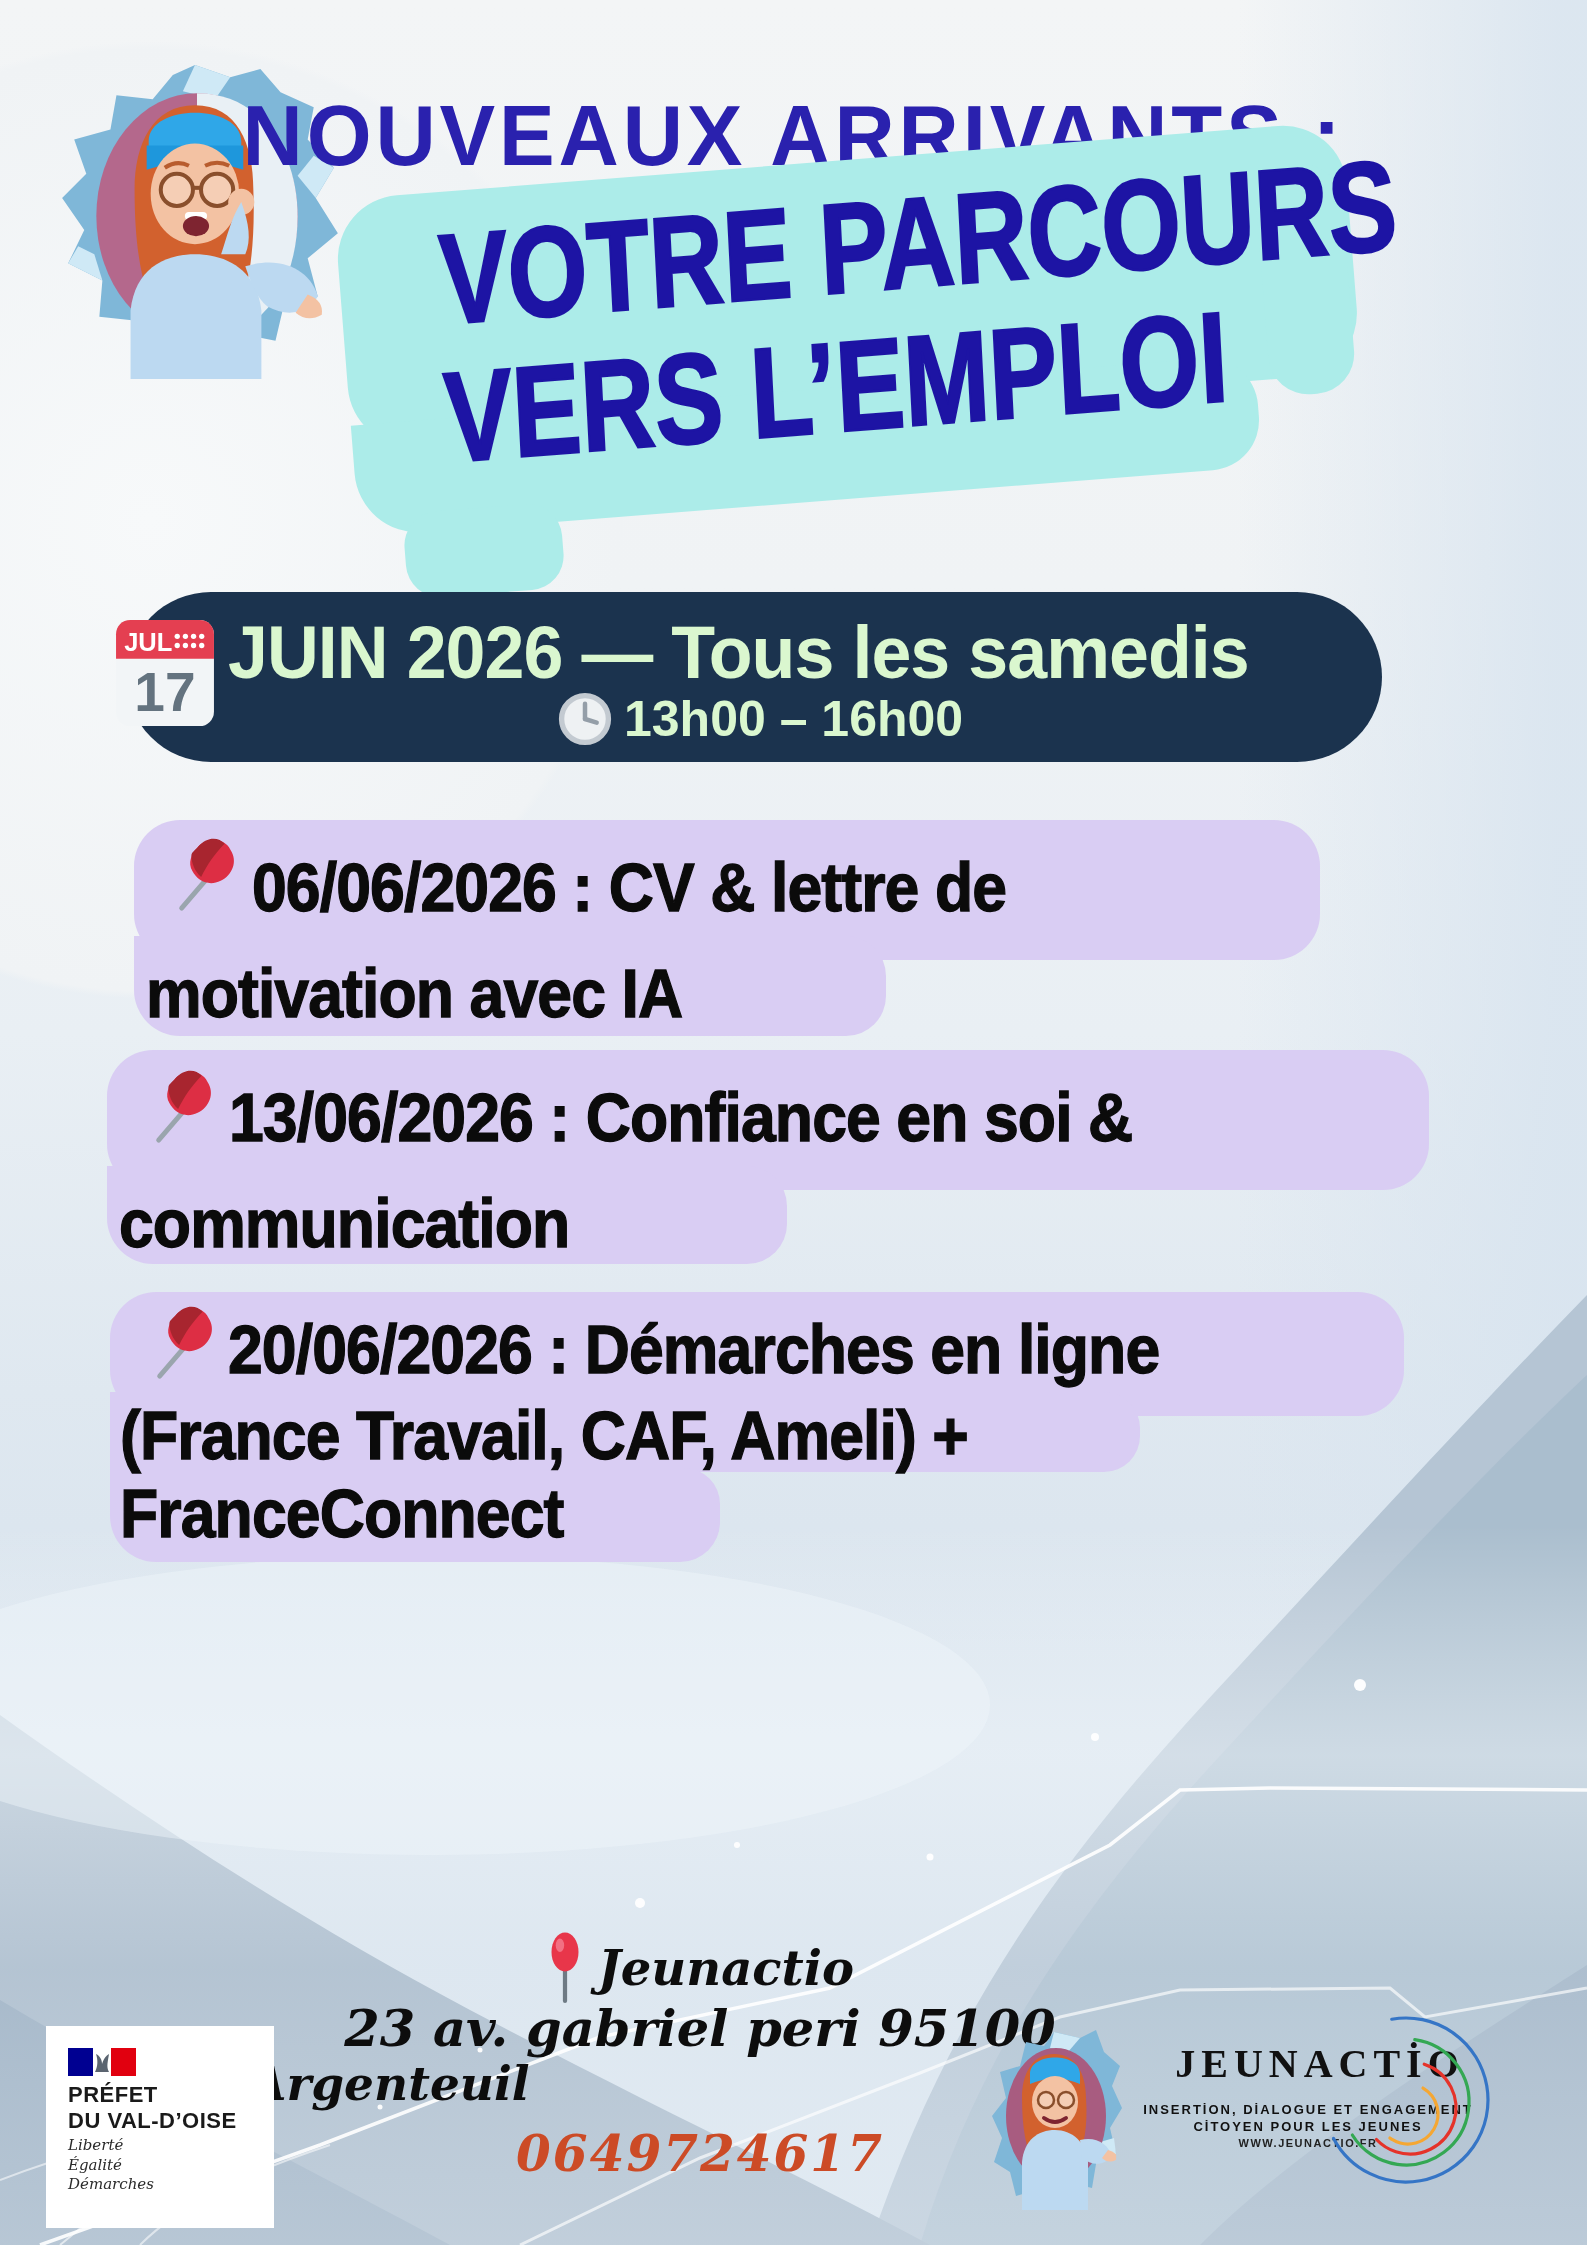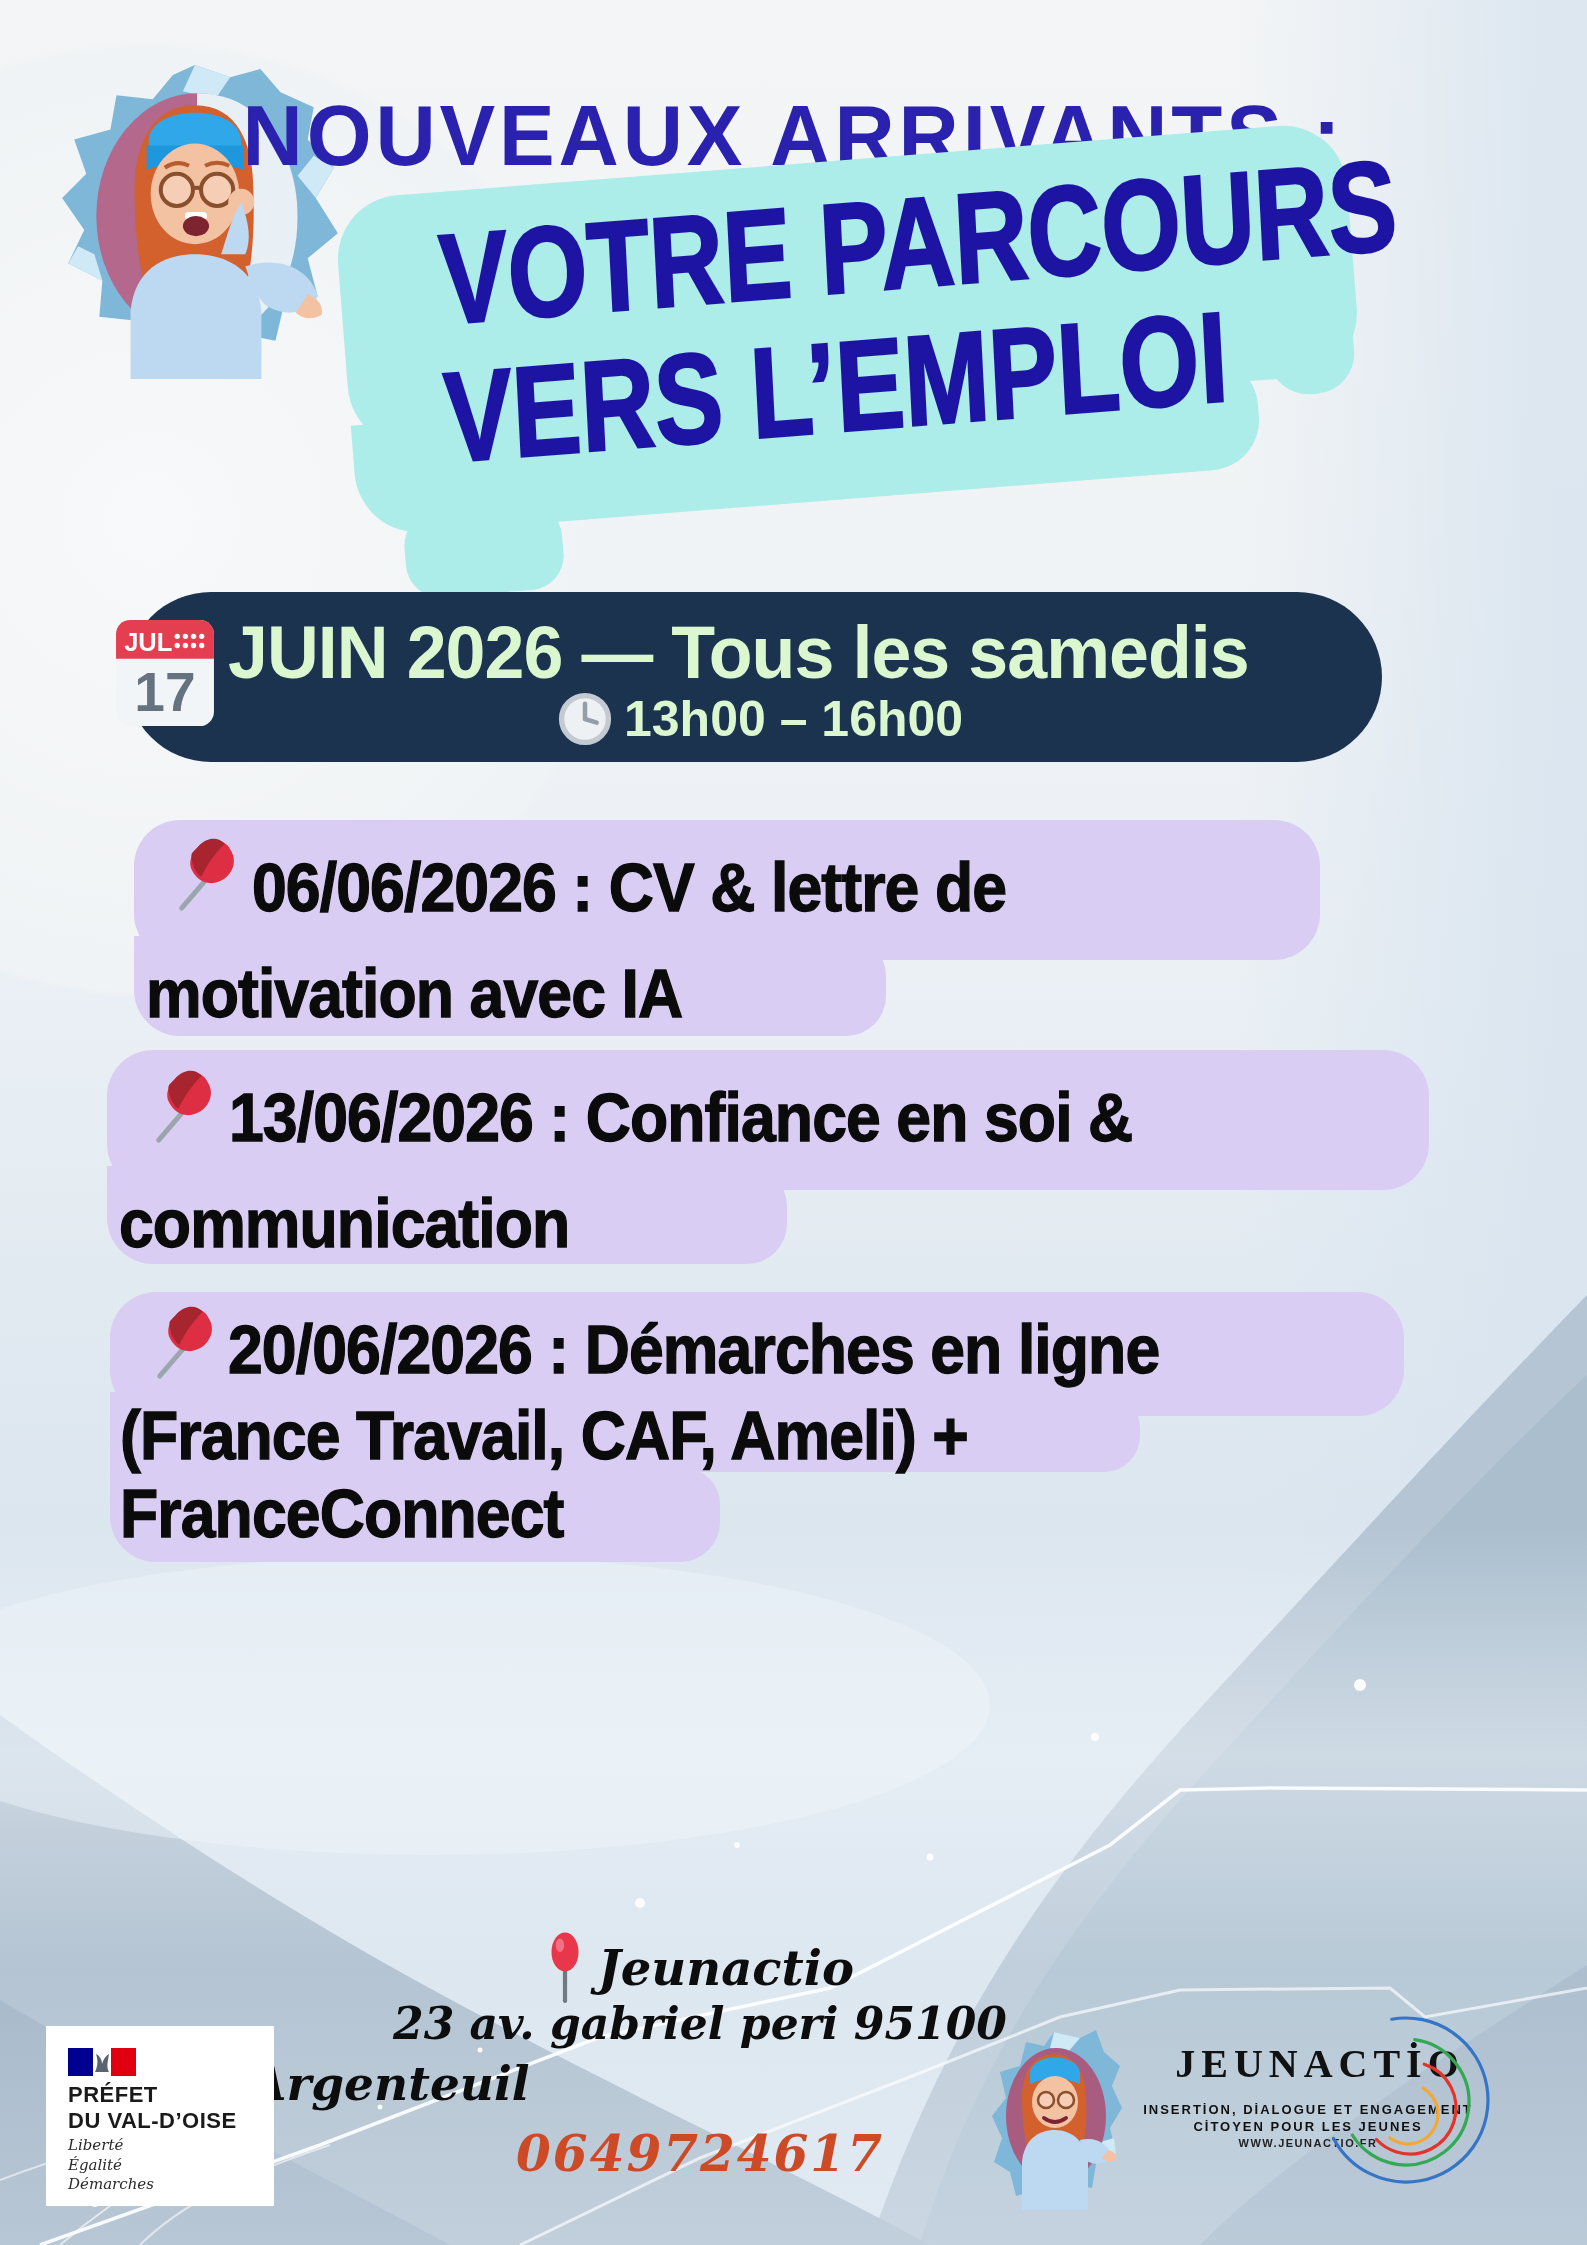--- a/index.html
+++ b/index.html
@@ -85,26 +85,26 @@
   .s3 .pin-icon{left:36px;top:12px;}
   .s3 .l1{left:118px;top:18px;}
   .s3 .l2{left:10px;top:104px;}
   .s3 .l3{left:10px;top:182px;}
 
   
   .serifit{font-family:"DejaVu Serif","Liberation Serif",serif;font-style:italic;font-weight:700;}
   .loc-line{left:394px;top:1930px;width:612px;display:flex;align-items:center;justify-content:center;gap:14px;}
   .loc-pin-icon{width:38px;height:76px;flex:0 0 auto;}
   .loc-name{font-size:48px;color:#0d0d0d;}
-  .addr{left:250px;top:1998px;width:900px;text-align:center;font-size:44px;color:#0d0d0d;}
+  .addr{left:250px;top:1998px;width:900px;text-align:center;font-size:51px;color:#0d0d0d;}
   .city{left:250px;top:2056px;width:900px;text-align:left;font-size:47px;color:#0d0d0d;}
   .phone{left:250px;top:2124px;width:900px;text-align:center;font-size:50px;letter-spacing:2px;color:#CC4B26;}
 
   
-  .prefet{left:46px;top:2026px;width:228px;height:180px;background:#ffffff;}
+  .prefet{left:46px;top:2026px;width:228px;height:202px;background:#ffffff;}
   .prefet-flag{position:absolute;left:22px;top:22px;width:68px;height:28px;}
   .prefet-t1{position:absolute;left:22px;top:56px;font-size:22px;font-weight:700;color:#1a1a1a;letter-spacing:.5px;}
   .prefet-t2{position:absolute;left:22px;top:82px;font-size:22px;font-weight:700;color:#1a1a1a;letter-spacing:.5px;}
   .motto{position:absolute;left:22px;top:110px;font-family:"DejaVu Serif",serif;font-style:italic;font-weight:400;font-size:15px;line-height:1.3;color:#2a2a2a;}
 
   
   .jx-name{left:1158px;top:2040px;width:324px;text-align:center;
     font-family:"Liberation Serif",serif;font-weight:700;font-size:40px;letter-spacing:6px;color:#111;white-space:nowrap;}
   .jx-tag1{left:1128px;top:2102px;width:360px;text-align:center;font-size:13px;font-weight:700;letter-spacing:2px;color:#111;white-space:nowrap;}
   .jx-tag2{left:1128px;top:2119px;width:360px;text-align:center;font-size:13px;font-weight:700;letter-spacing:2px;color:#111;white-space:nowrap;}

